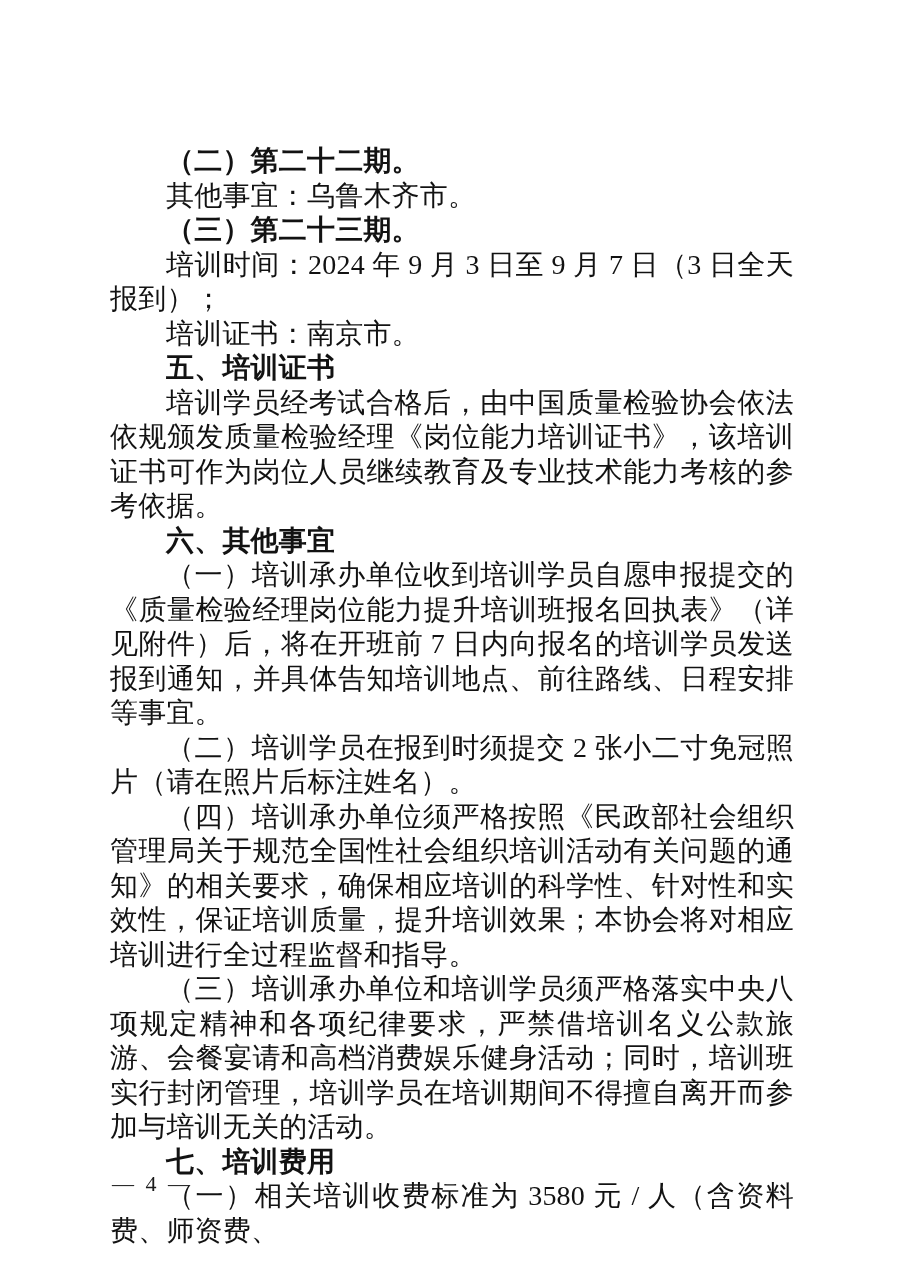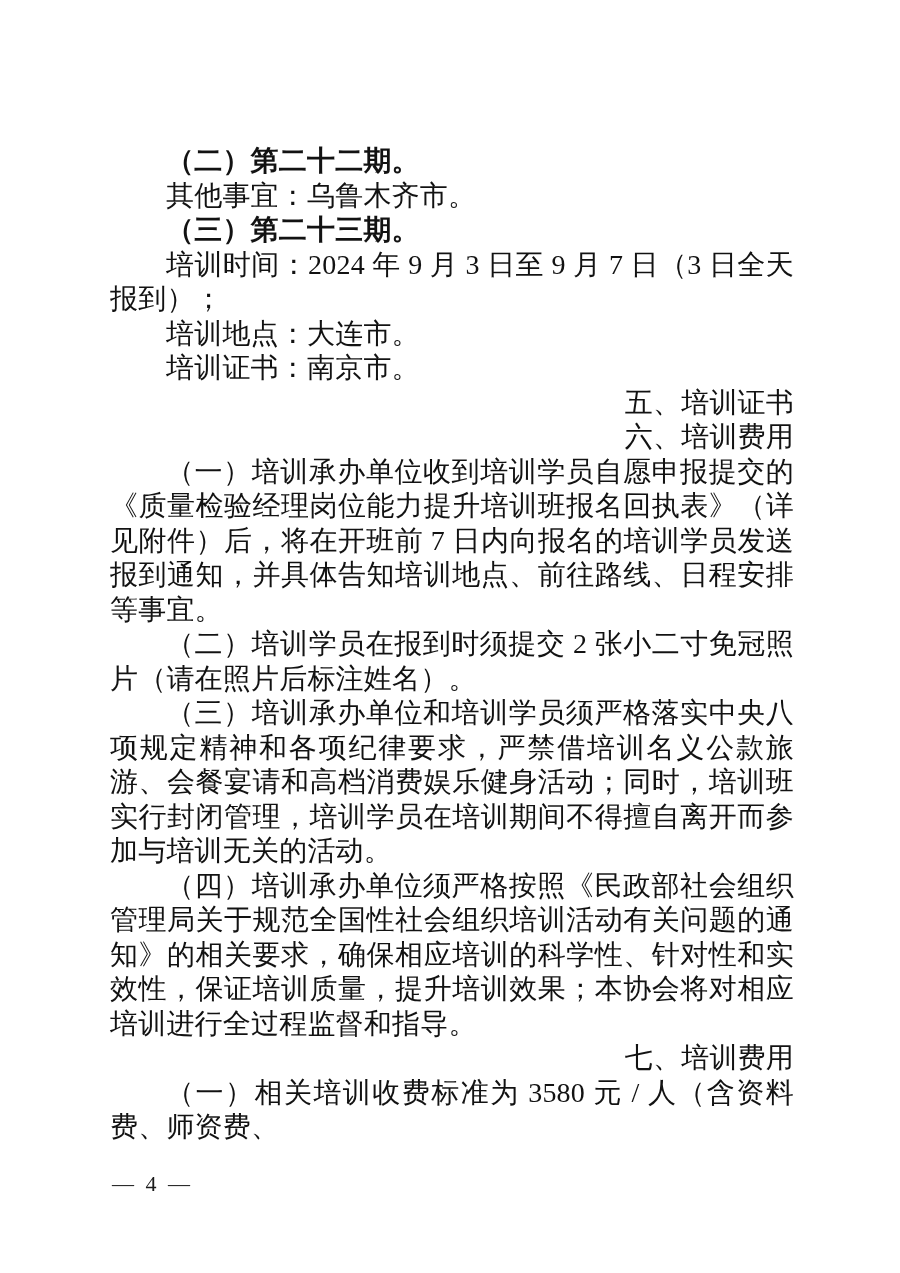--- a/index.html
+++ b/index.html
@@ -36,23 +36,22 @@
   }
   .para {
     font-weight: 400;
     text-align: justify;
   }
   .subheading {
     font-weight: 700;
     font-family: "Liberation Serif", "DejaVu Serif", serif;
   }
   .heading {
-    font-weight: 400;
+    font-weight: 700;
     font-family: "Liberation Sans", "DejaVu Sans", sans-serif;
-    text-align: right;
   }
   .footer {
     position: absolute;
     left: 112px;
     top: 1171px;
     font-size: 22px;
     line-height: 26px;
     letter-spacing: 3px;
     font-family: "Liberation Serif", "DejaVu Serif", serif;
     color: #1a1a1a;
@@ -60,25 +59,25 @@
 </style>
 </head>
 <body>
 
 <div class="page">
   <div class="content">
     <p class="subheading">（二）第二十二期。</p>
     <p class="para">其他事宜：乌鲁木齐市。</p>
     <p class="subheading">（三）第二十三期。</p>
     <p class="para">培训时间：2024 年 9 月 3 日至 9 月 7 日（3 日全天报到）；</p>
-    <p class="para">培训地点：大连市。</p>
     <p class="para">培训证书：南京市。</p>
     <p class="heading">五、培训证书</p>
-    <p class="heading">六、培训费用</p>
+    <p class="para">培训学员经考试合格后，由中国质量检验协会依法依规颁发质量检验经理《岗位能力培训证书》，该培训证书可作为岗位人员继续教育及专业技术能力考核的参考依据。</p>
+    <p class="heading">六、其他事宜</p>
     <p class="para">（一）培训承办单位收到培训学员自愿申报提交的《质量检验经理岗位能力提升培训班报名回执表》（详见附件）后，将在开班前 7 日内向报名的培训学员发送报到通知，并具体告知培训地点、前往路线、日程安排等事宜。</p>
     <p class="para">（二）培训学员在报到时须提交 2 张小二寸免冠照片（请在照片后标注姓名）。</p>
+    <p class="para">（四）培训承办单位须严格按照《民政部社会组织管理局关于规范全国性社会组织培训活动有关问题的通知》的相关要求，确保相应培训的科学性、针对性和实效性，保证培训质量，提升培训效果；本协会将对相应培训进行全过程监督和指导。</p>
     <p class="para">（三）培训承办单位和培训学员须严格落实中央八项规定精神和各项纪律要求，严禁借培训名义公款旅游、会餐宴请和高档消费娱乐健身活动；同时，培训班实行封闭管理，培训学员在培训期间不得擅自离开而参加与培训无关的活动。</p>
-    <p class="para">（四）培训承办单位须严格按照《民政部社会组织管理局关于规范全国性社会组织培训活动有关问题的通知》的相关要求，确保相应培训的科学性、针对性和实效性，保证培训质量，提升培训效果；本协会将对相应培训进行全过程监督和指导。</p>
     <p class="heading">七、培训费用</p>
     <p class="para">（一）相关培训收费标准为 3580 元 / 人（含资料费、师资费、</p>
   </div>
   <div class="footer">— 4 —</div>
 </div>
 
 </body></html>

